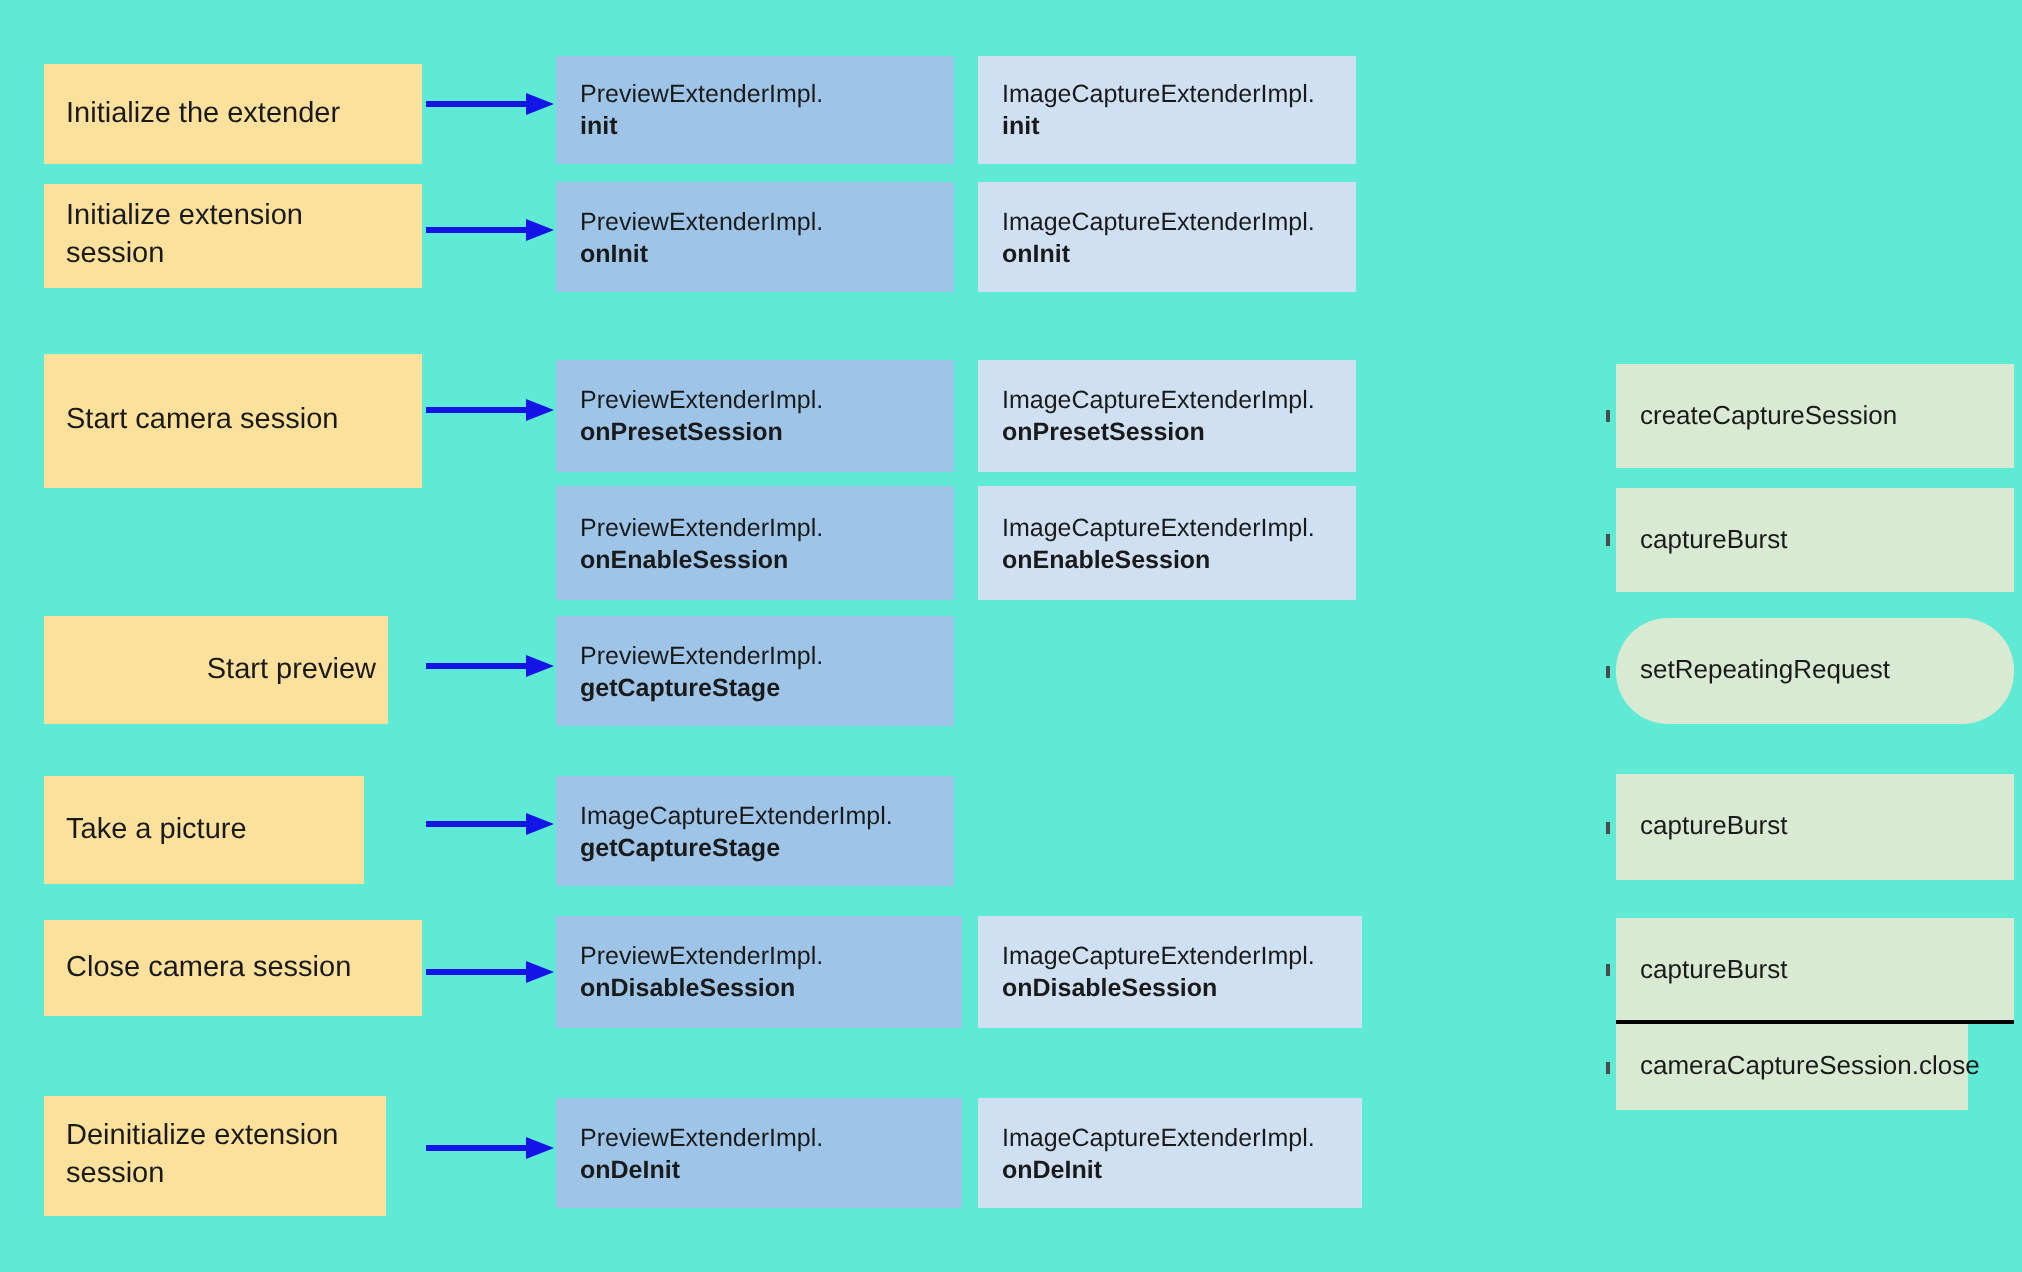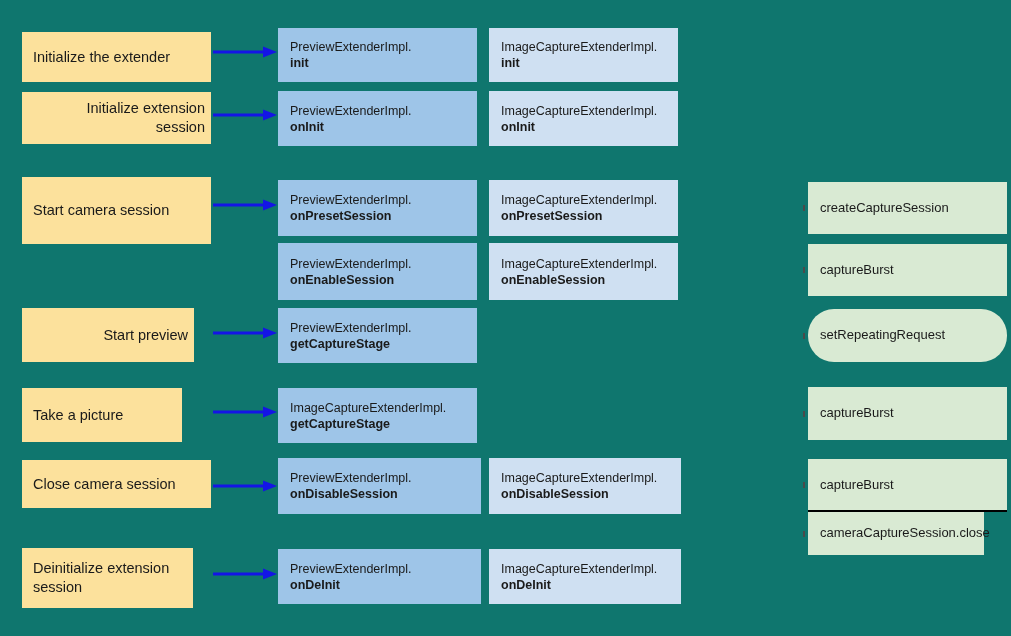--- a/index.html
+++ b/index.html
@@ -4,21 +4,21 @@
 <style>
   html, body {
     margin: 0;
     padding: 0;
     background: #000000;
   }
   #canvas {
     position: relative;
     width: 1011px;
     height: 636px;
-    background: #0f766e;
+    background: #5eead4;
     overflow: hidden;
     font-family: "Liberation Sans", sans-serif;
   }
   .box {
     position: absolute;
     box-sizing: border-box;
     display: flex;
     flex-direction: column;
     justify-content: center;
     color: #1a1a1a;
@@ -84,21 +84,21 @@
     height: 2px;
   }
 </style>
 </head>
 <body>
 
 <div id="canvas">
     <div class="box box-yellow" style="left: 22px; top: 32px; width: 189px; height: 50px;">
       <span class="lbl-line">Initialize the extender</span>
     </div>
-    <div class="box box-yellow" style="left: 22px; top: 92px; width: 189px; height: 52px; text-align: right;">
+    <div class="box box-yellow" style="left: 22px; top: 92px; width: 189px; height: 52px;">
       <span class="lbl-line">Initialize extension</span>
       <span class="lbl-line">session</span>
     </div>
     <div class="box box-yellow" style="left: 22px; top: 177px; width: 189px; height: 67px;">
       <span class="lbl-line">Start camera session</span>
     </div>
     <div class="box box-yellow" style="left: 22px; top: 308px; width: 172px; height: 54px; text-align: right;">
       <span class="lbl-line">Start preview</span>
     </div>
     <div class="box box-yellow" style="left: 22px; top: 388px; width: 160px; height: 54px;">

